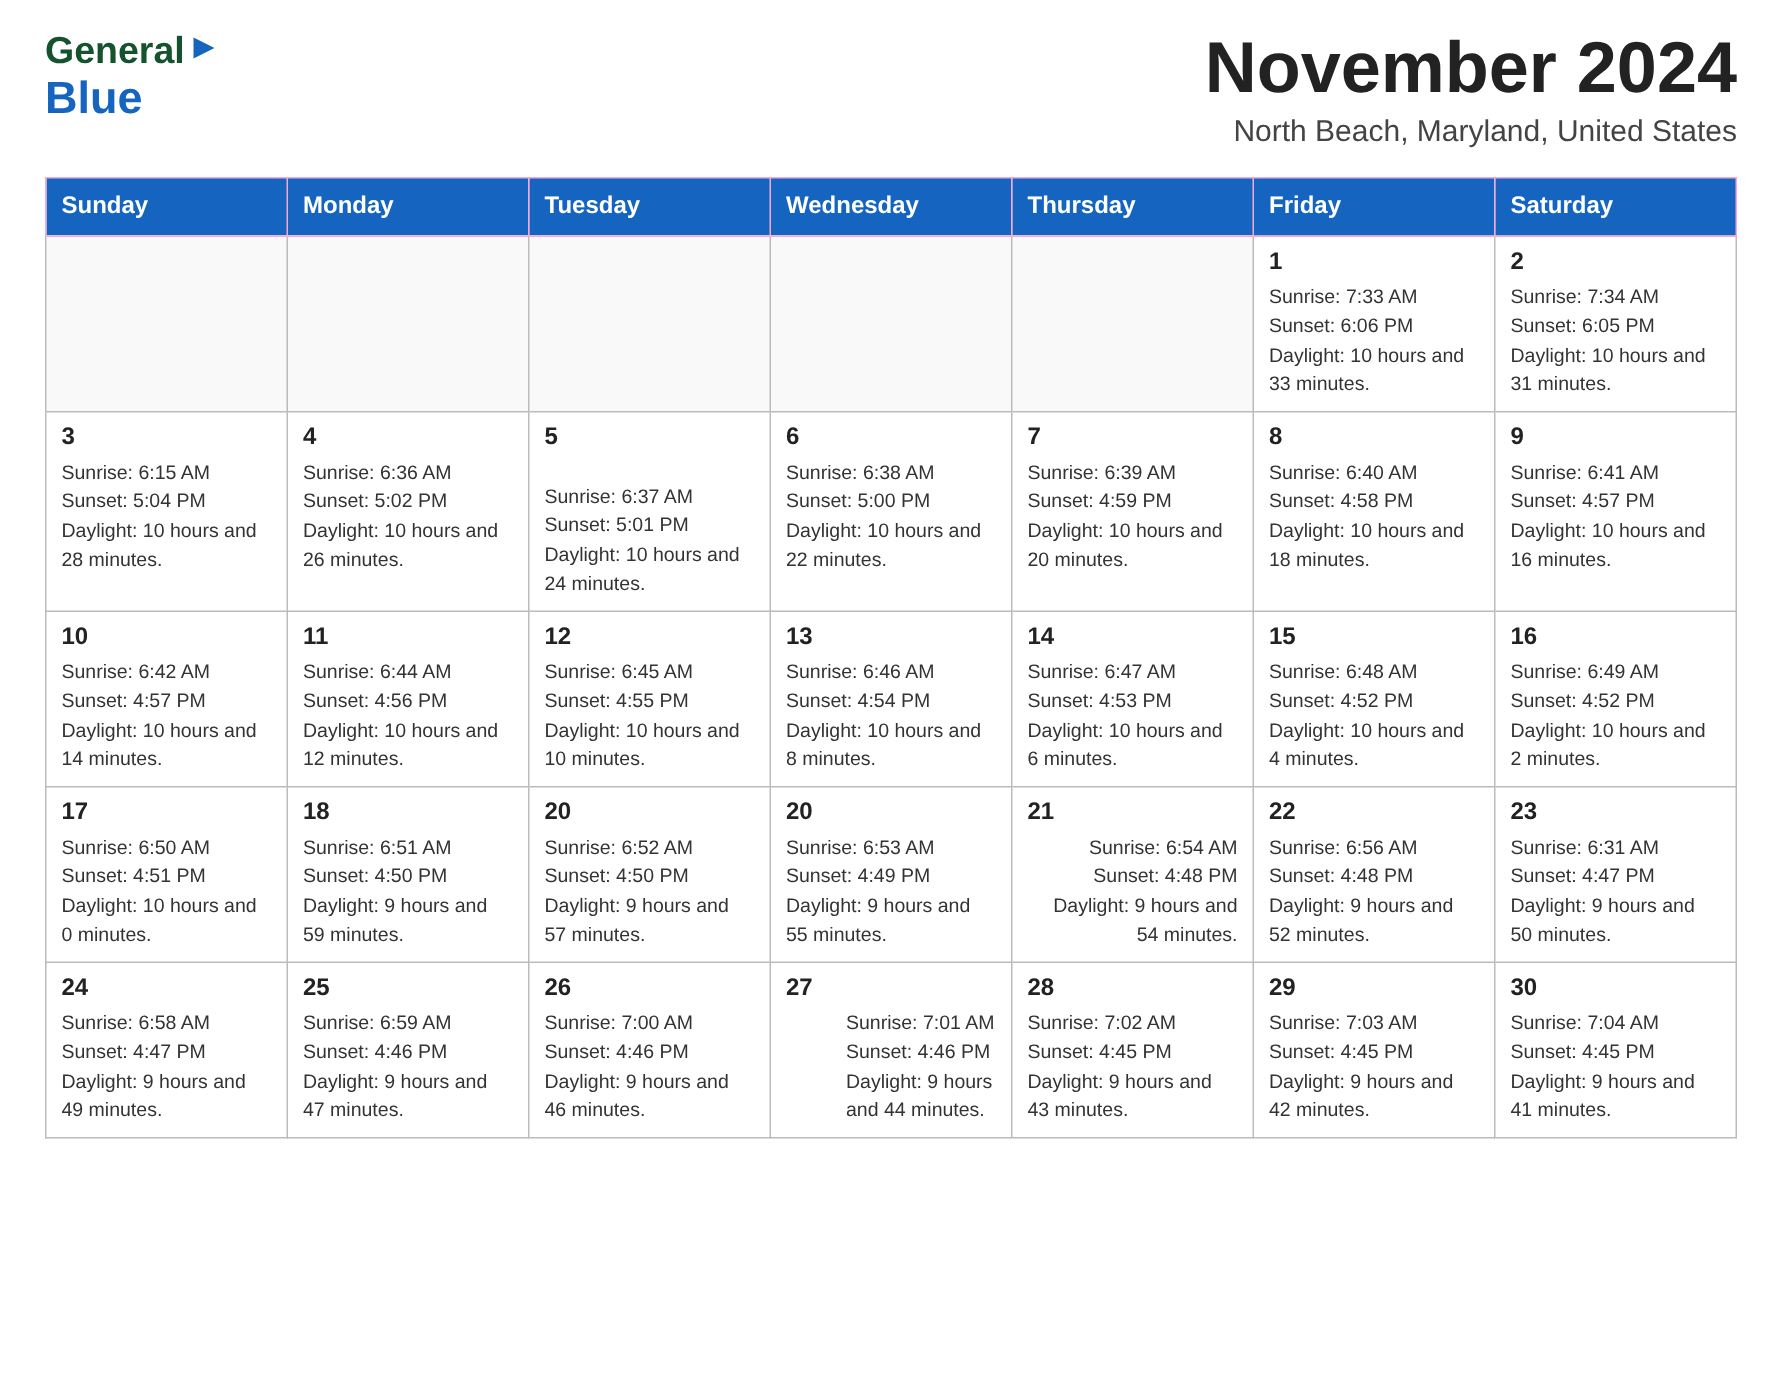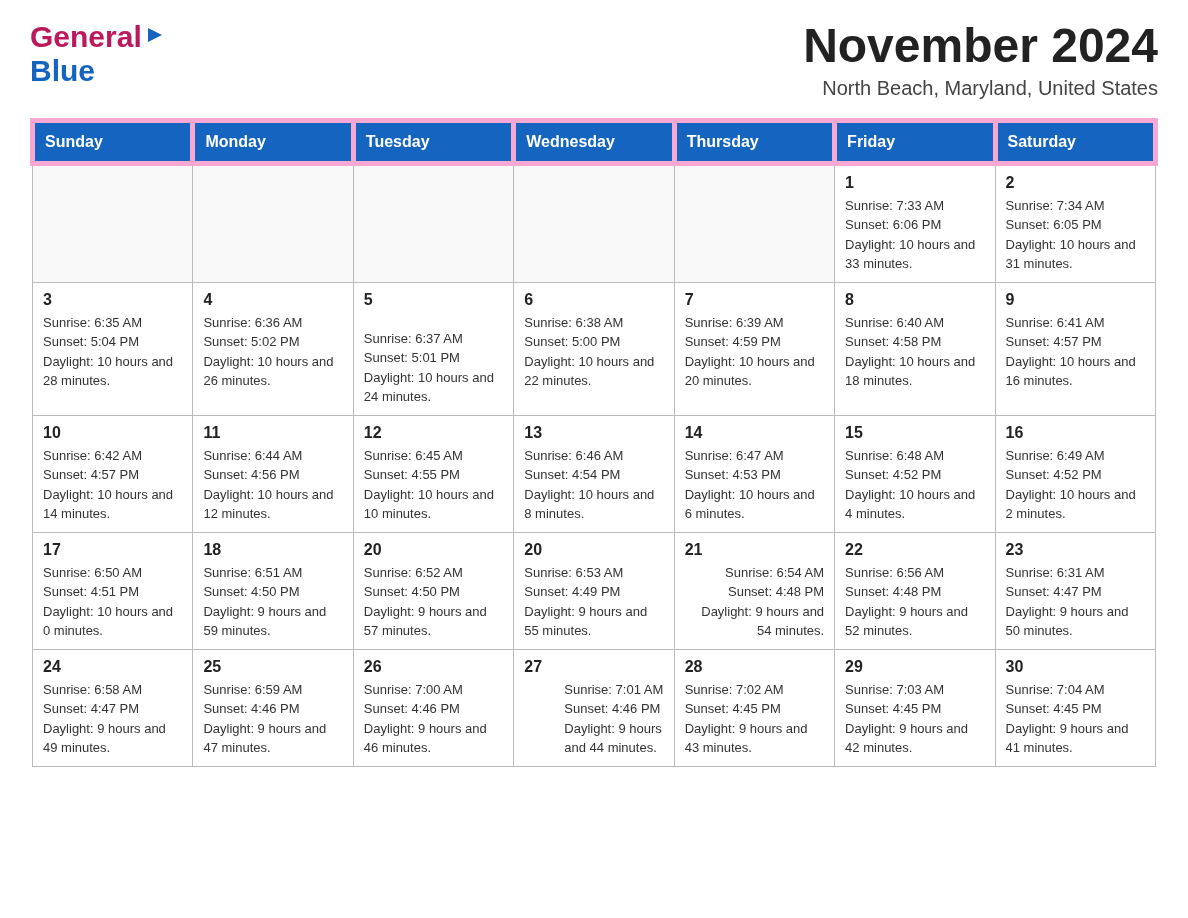--- a/index.html
+++ b/index.html
@@ -40,21 +40,21 @@
       border-collapse: collapse;
       border: 1px solid #999;
     }
     .calendar th {
       background-color: #1565c0;
       color: #fff;
       padding: 10px 10px;
       font-size: 16px;
       font-weight: bold;
       text-align: left;
-      border: 5px solid #f9a8d4;
+      border: 1px solid #f9a8d4;
     }
     .calendar td {
       vertical-align: top;
       padding: 8px 10px;
       font-size: 13px;
       color: #333;
       border: 1px solid #bbb;
       width: 14.28%;
       height: 110px;
     }
@@ -71,23 +71,23 @@
       line-height: 1.5;
     }
     .empty-cell {
       background: #f9f9f9;
     }
     .logo-row {
       display: flex;
       align-items: center;
     }
     .logo-text-general {
-      font-size: 30px;
-      font-weight: bold;
-      color: #be185d;
+      font-size: 25px;
+      font-weight: bold;
+      color: #14532d;
     }
     .logo-arrow {
       display: inline-block;
       margin-left: 2px;
     }
     .logo-text-blue {
       font-size: 30px;
       font-weight: bold;
       color: #1565c0;
     }
@@ -143,21 +143,21 @@
         <td>
           <span class="day-number">2</span>
           <div class="day-info" style="white-space: pre-line;">Sunrise: 7:34 AM
 Sunset: 6:05 PM
 Daylight: 10 hours and 31 minutes.</div>
         </td>
       </tr>
       <tr>
         <td>
           <span class="day-number">3</span>
-          <div class="day-info" style="white-space: pre-line;">Sunrise: 6:35 AM
+          <div class="day-info" style="white-space: pre-line;">Sunrise: 6:15 AM
 Sunset: 5:04 PM
 Daylight: 10 hours and 28 minutes.</div>
         </td>
         <td>
           <span class="day-number">4</span>
           <div class="day-info" style="white-space: pre-line;">Sunrise: 6:36 AM
 Sunset: 5:02 PM
 Daylight: 10 hours and 26 minutes.</div>
         </td>
         <td>

